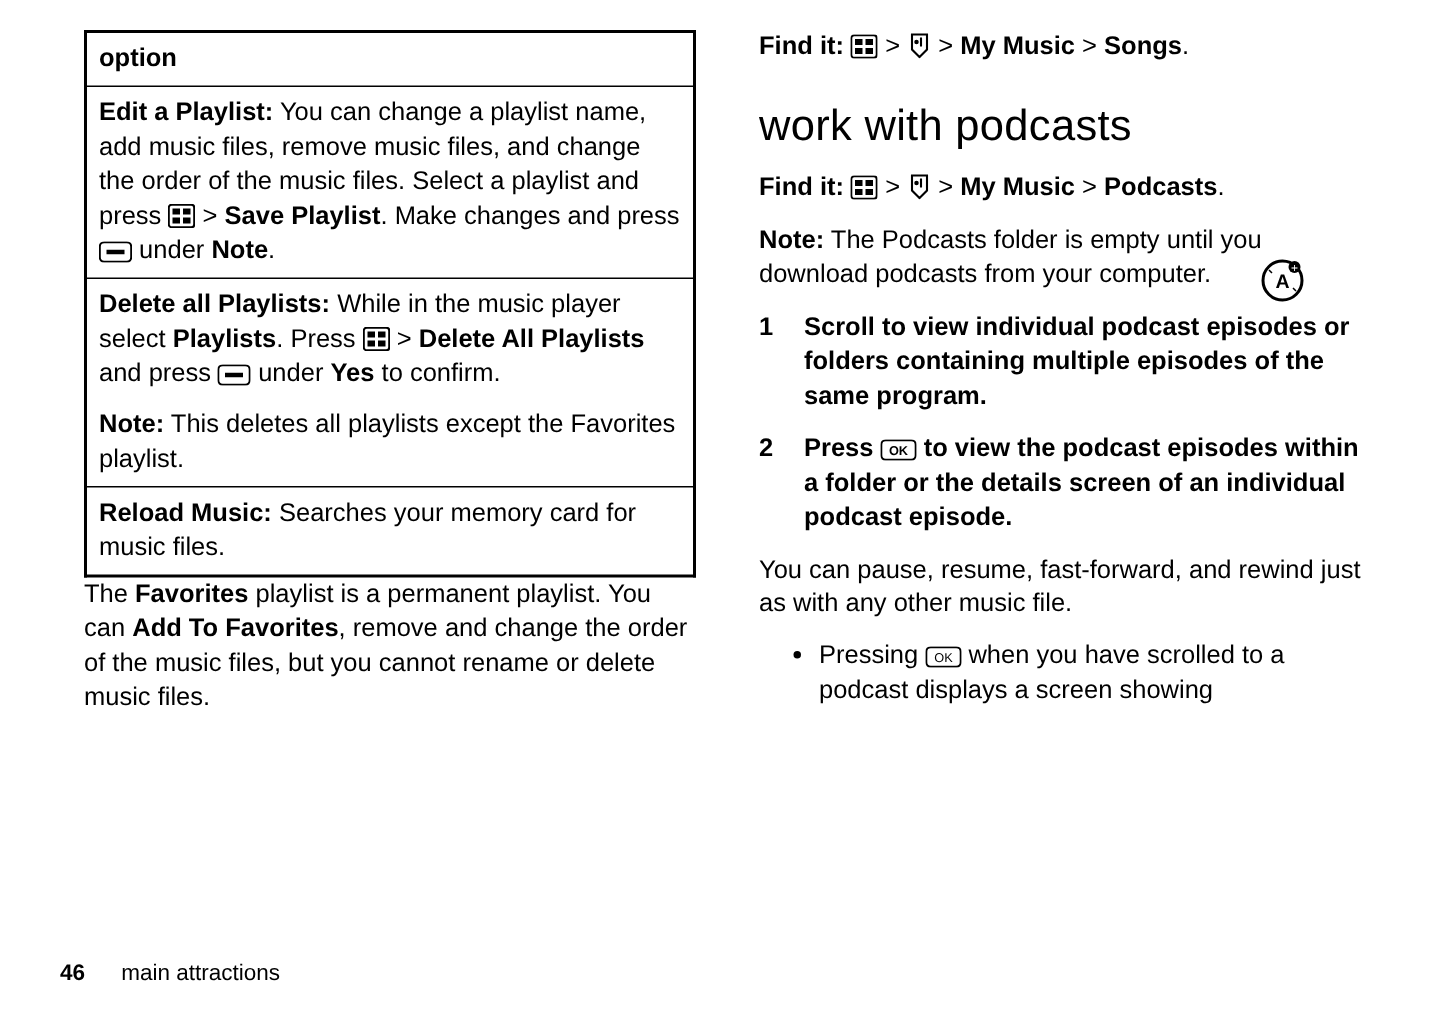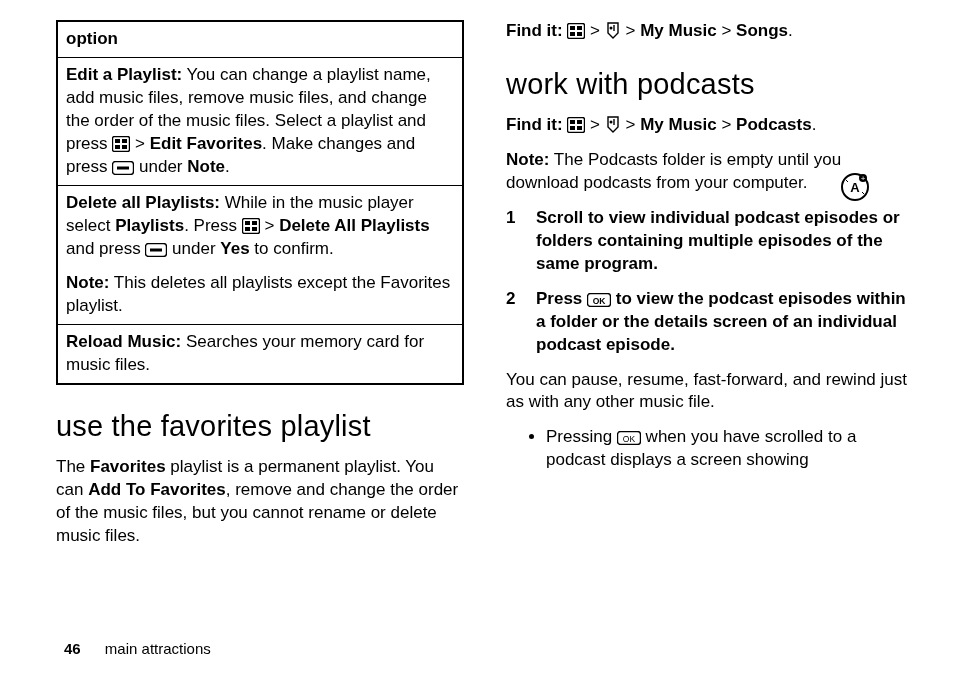--- a/index.html
+++ b/index.html
@@ -77,21 +77,21 @@
   }
   ul.bullets {
     list-style: disc;
     padding-left: 40px;
     margin: 0;
   }
   ul.bullets li { margin-bottom: 8px; }
   .footer {
     position: absolute;
     bottom: 18px;
-    left: 64px;
+    left: 40px;
     font-size: 15px;
   }
   .footer .pg { font-weight: bold; margin-right: 20px; }
   .icon {
     display: inline-block;
     vertical-align: -3px;
   }
   .icon svg { display: block; }
   .circle-icon {
     position: absolute;
@@ -118,21 +118,21 @@
         </thead>
         <tbody>
           <tr>
               <td>
             <span class="cond">Edit a Playlist:</span><span> You can change a playlist name, add music files, remove music files, and change the order of the music files. Select a playlist and press </span><span class="icon"><svg width="18" height="16">
                     <rect x="0.5" y="0.5" width="17" height="15" rx="2" fill="none" stroke="#000" stroke-width="1.4"></rect>
                     <rect x="3" y="3" width="5" height="4" fill="#000"></rect>
                     <rect x="10" y="3" width="5" height="4" fill="#000"></rect>
                     <rect x="3" y="9" width="5" height="4" fill="#000"></rect>
                     <rect x="10" y="9" width="5" height="4" fill="#000"></rect>
-                  </svg></span><span> &gt; </span><span class="cond">Edit Favorites</span><span>. Make changes and press </span><span class="icon"><svg width="22" height="14">
+                  </svg></span><span> &gt; </span><span class="cond">Save Playlist</span><span>. Make changes and press </span><span class="icon"><svg width="22" height="14">
                     <rect x="0.5" y="0.5" width="21" height="13" rx="3" fill="none" stroke="#000" stroke-width="1.4"></rect>
                     <rect x="5" y="5.5" width="12" height="3" fill="#000"></rect>
                   </svg></span><span> under </span><span class="cond">Note</span><span>.</span>
           </td>
             </tr>
 
           <tr>
               <td>
             <p>
             <span class="cond">Delete all Playlists:</span><span> While in the music player select </span><span class="cond">Playlists</span><span>. Press </span><span class="icon"><svg width="18" height="16">
@@ -153,21 +153,20 @@
             </tr>
 
           <tr>
               <td>
             <span class="cond">Reload Music:</span><span> Searches your memory card for music files.</span>
           </td>
             </tr>
         </tbody>
       </table>
 
-      <h2 class="section">use the favorites playlist</h2>
 
       <p>
         <span>The </span><span class="cond">Favorites</span><span> playlist is a permanent playlist. You can </span><span class="cond">Add To Favorites</span><span>, remove and change the order of the music files, but you cannot rename or delete music files.</span>
       </p>
 
     </div>
 
     <div class="col" style="position:relative">
 
       <p>

